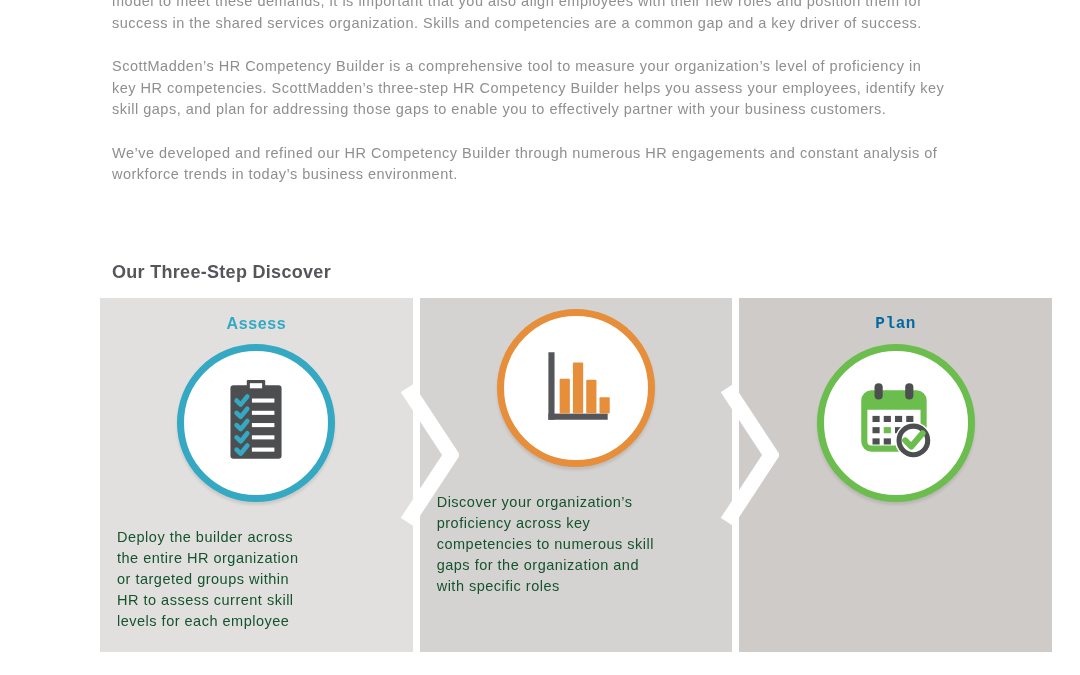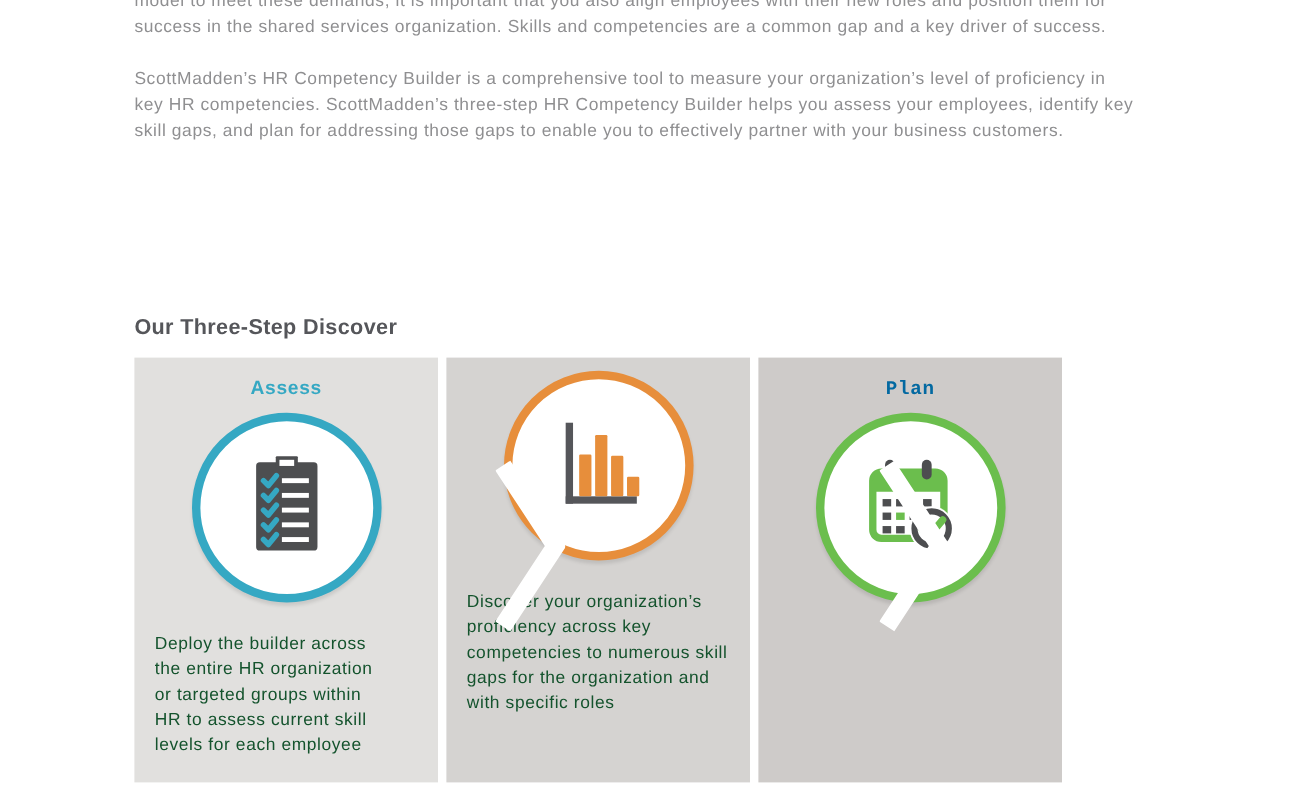--- a/index.html
+++ b/index.html
@@ -12,21 +12,21 @@
   }
   .intro p {
     margin:0 0 22px 0; font-size:14.5px; line-height:21.5px;
     color:#8f8f91; letter-spacing:0.5px; white-space:pre-line;
   }
   .process-heading {
     position:absolute; left:64px; top:262px; width:952px;
     font-size:18px; font-weight:bold; color:#55565a; letter-spacing:0.3px;
   }
   .steps {
-    position:absolute; left:64px; top:298px; width:773px; height:354px;
+    position:absolute; left:52px; top:298px; width:952px; height:354px;
     display:flex; gap:7px;
   }
   .panel { flex:1; position:relative; background:#d5d3d1; }
   .step-label {
     margin-top:17px; text-align:center; font-weight:bold;
     font-size:16px; letter-spacing:0.6px;
   }
   .circle-wrap { display:flex; justify-content:center; margin-top:11px; }
   .circle {
     width:144px; height:144px; border-radius:50%; background:#ffffff;
@@ -45,20 +45,22 @@
 <body>
 
 <div class="page">
 
   <div class="intro">
     <p>model to meet these demands, it is important that you also align employees with their new roles and position them for
 success in the shared services organization. Skills and competencies are a common gap and a key driver of success.</p>
     <p>ScottMadden’s HR Competency Builder is a comprehensive tool to measure your organization’s level of proficiency in
 key HR competencies. ScottMadden’s three-step HR Competency Builder helps you assess your employees, identify key
 skill gaps, and plan for addressing those gaps to enable you to effectively partner with your business customers.</p>
+    <p>We’ve developed and refined our HR Competency Builder through numerous HR engagements and constant analysis of
+workforce trends in today’s business environment.</p>
   </div>
 
   <div class="process-heading">Our Three-Step Discover</div>
 
   <div class="steps">
 
     <div class="panel" style="background: rgb(225, 224, 222);">
       <div class="step-label" style="color: rgb(53, 168, 195);">Assess</div>
       <div class="circle-wrap">
         <div class="circle" style="border-color: rgb(53, 168, 195);">

